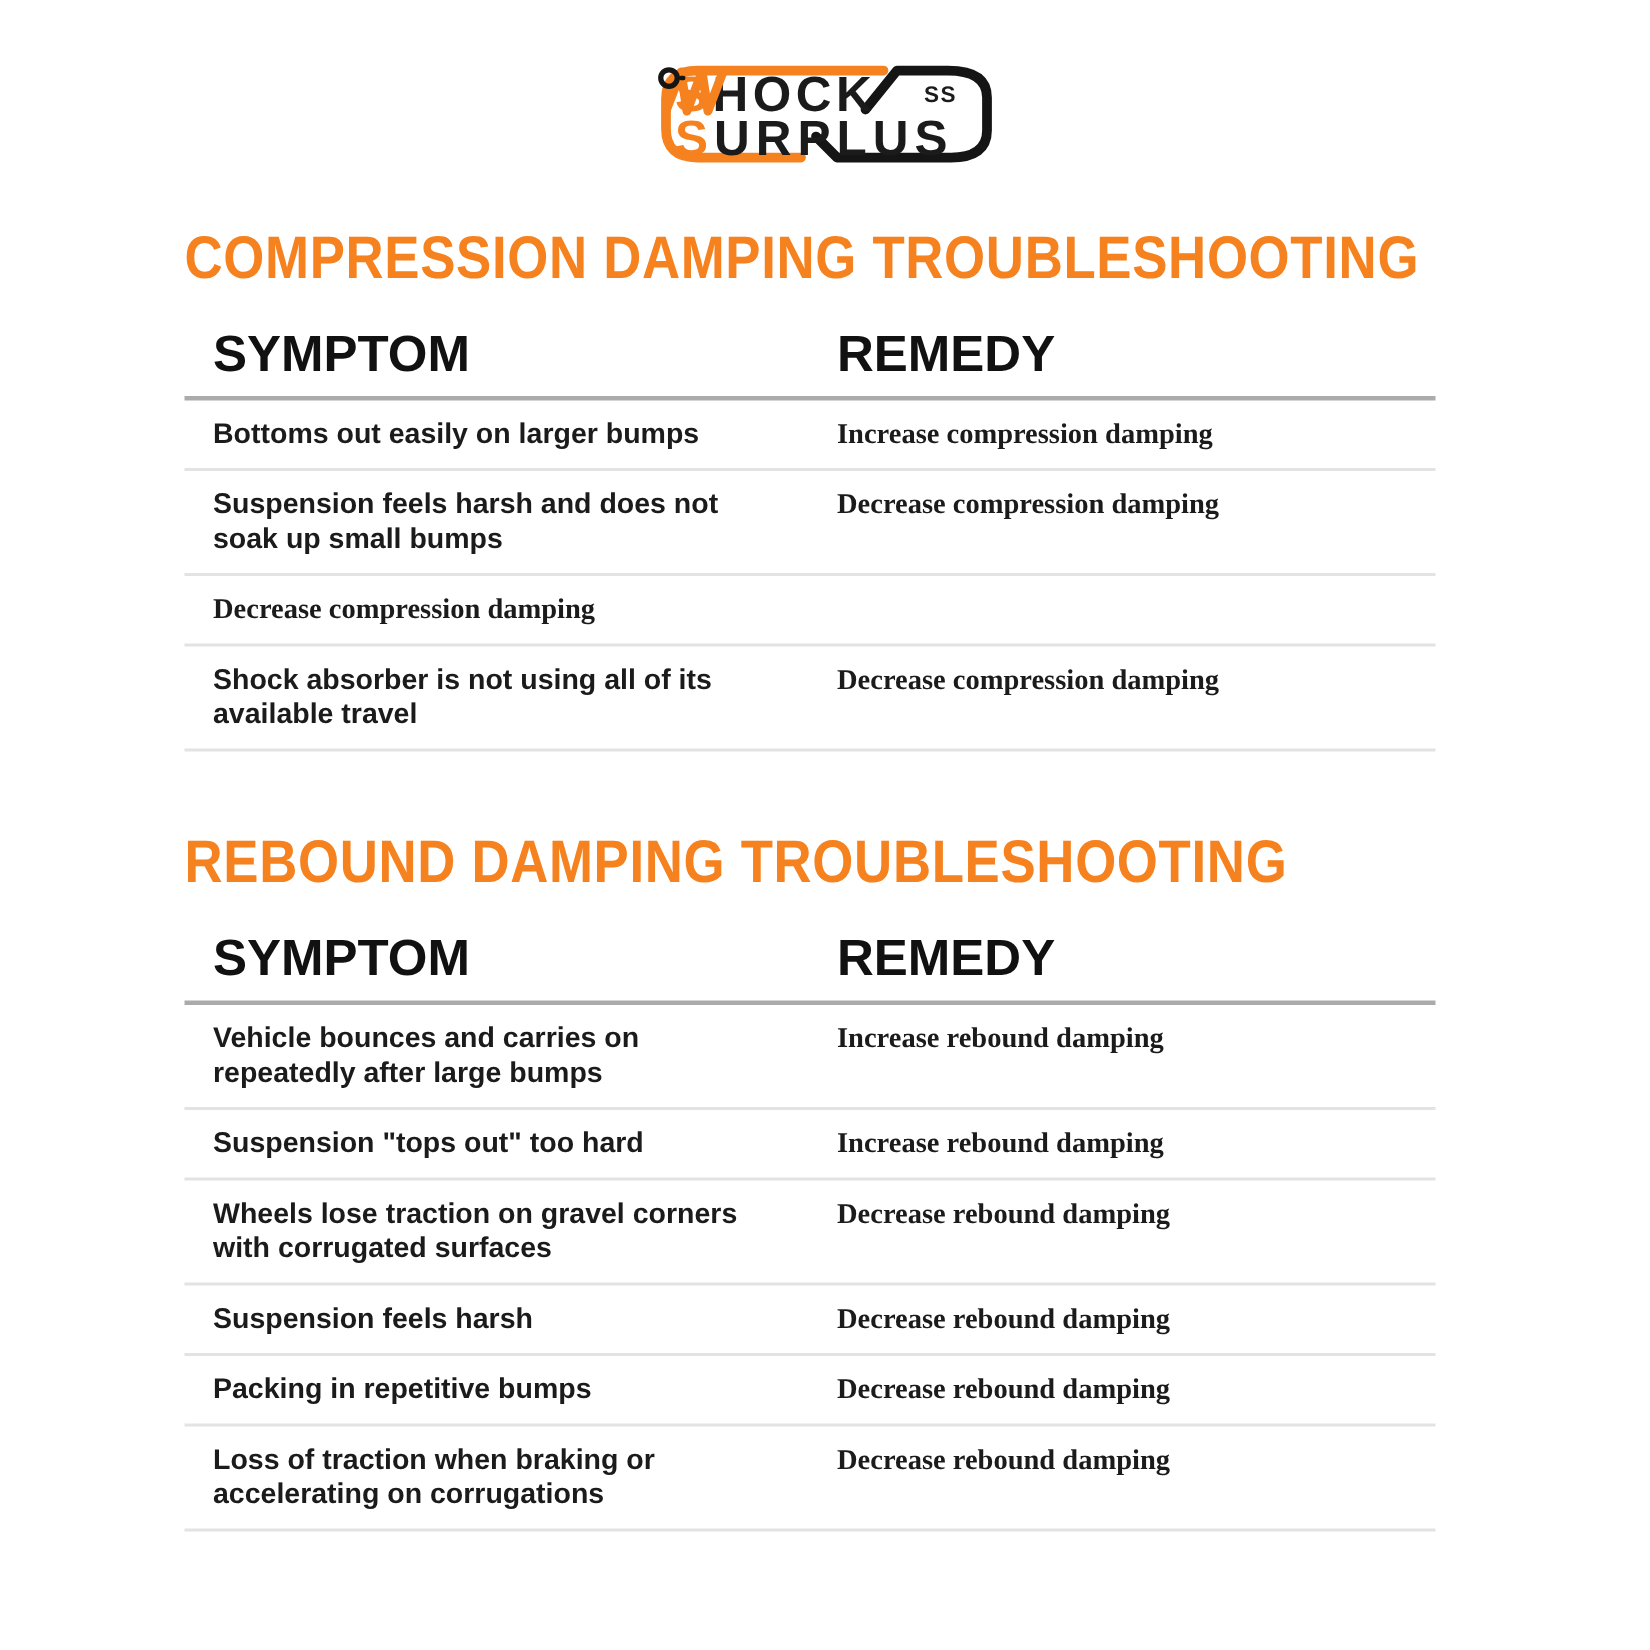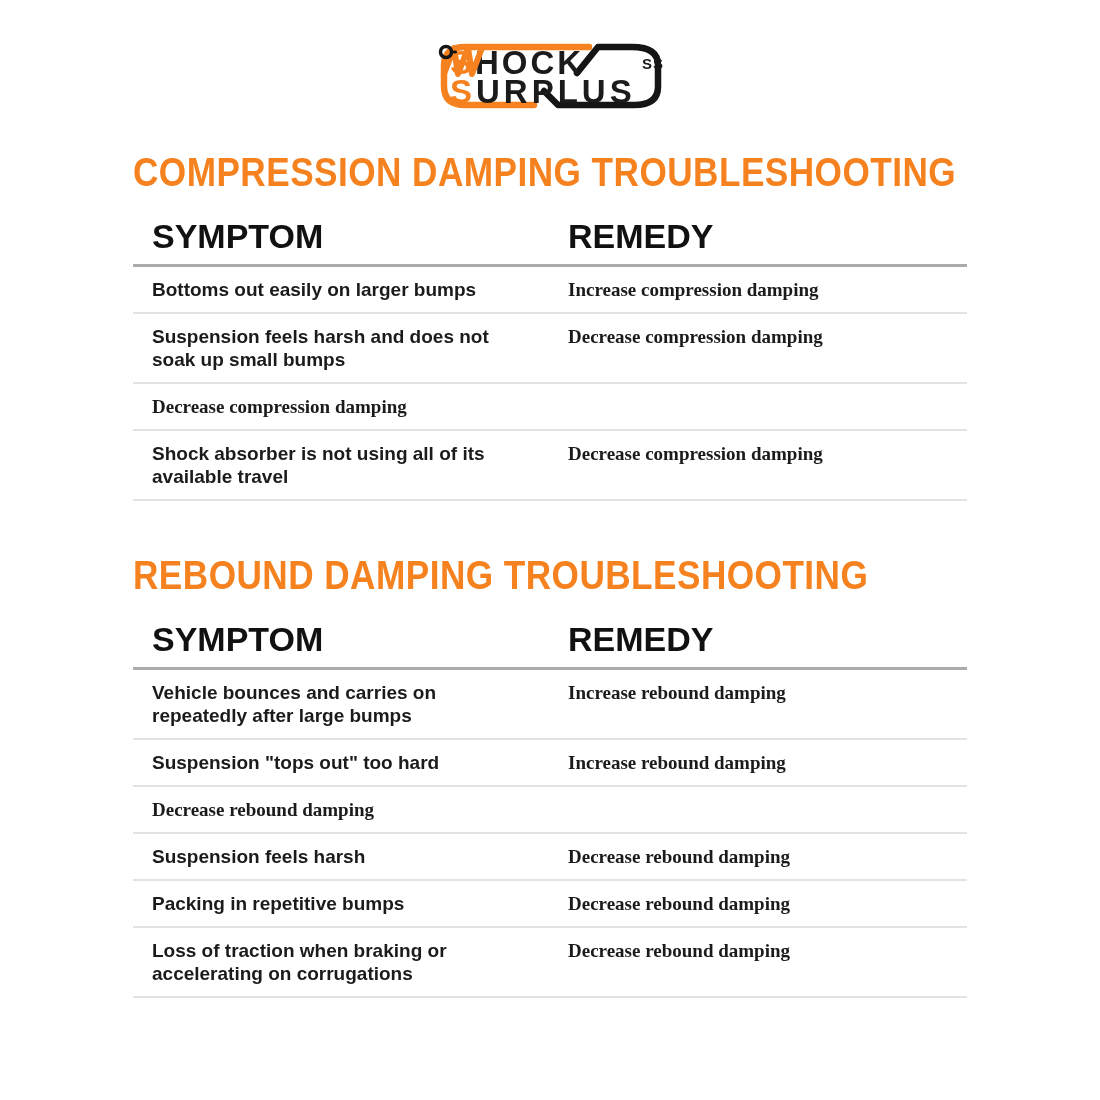--- a/index.html
+++ b/index.html
@@ -40,29 +40,28 @@
   .logo-s { color: var(--accent, #F5821F); }
   .logo-ss {
     position: absolute;
     left: 179px;
     top: 11px;
     font-size: 15px;
     line-height: 21px;
     font-weight: 800;
     letter-spacing: 1px;
     color: var(--ink, #151515);
-    margin-left: 26px;
   }
   .coil-svg { left: 131px; top: 4px; }
   .ring-svg { left: 201px; top: 11px; }
 
   
   .content {
     position: absolute;
-    left: 133px;
+    left: 123px;
     top: 150px;
     width: 834px;
   }
   .section-title {
     margin: 0 0 24px 0;
     font-size: 40px;
     line-height: 44px;
     font-weight: 800;
     letter-spacing: 0.5px;
     color: var(--accent, #F5821F);
@@ -154,20 +153,22 @@
           <div class="trow">
             <span class="cell-symptom">Vehicle bounces and carries on
 repeatedly after large bumps</span>
             <span class="cell-remedy">Increase rebound damping</span>
           </div>
           <div class="trow">
             <span class="cell-symptom">Suspension "tops out" too hard</span>
             <span class="cell-remedy">Increase rebound damping</span>
           </div>
           <div class="trow">
+            <span class="cell-symptom">Wheels lose traction on gravel corners
+with corrugated surfaces</span>
             <span class="cell-remedy">Decrease rebound damping</span>
           </div>
           <div class="trow">
             <span class="cell-symptom">Suspension feels harsh</span>
             <span class="cell-remedy">Decrease rebound damping</span>
           </div>
           <div class="trow">
             <span class="cell-symptom">Packing in repetitive bumps</span>
             <span class="cell-remedy">Decrease rebound damping</span>
           </div>

